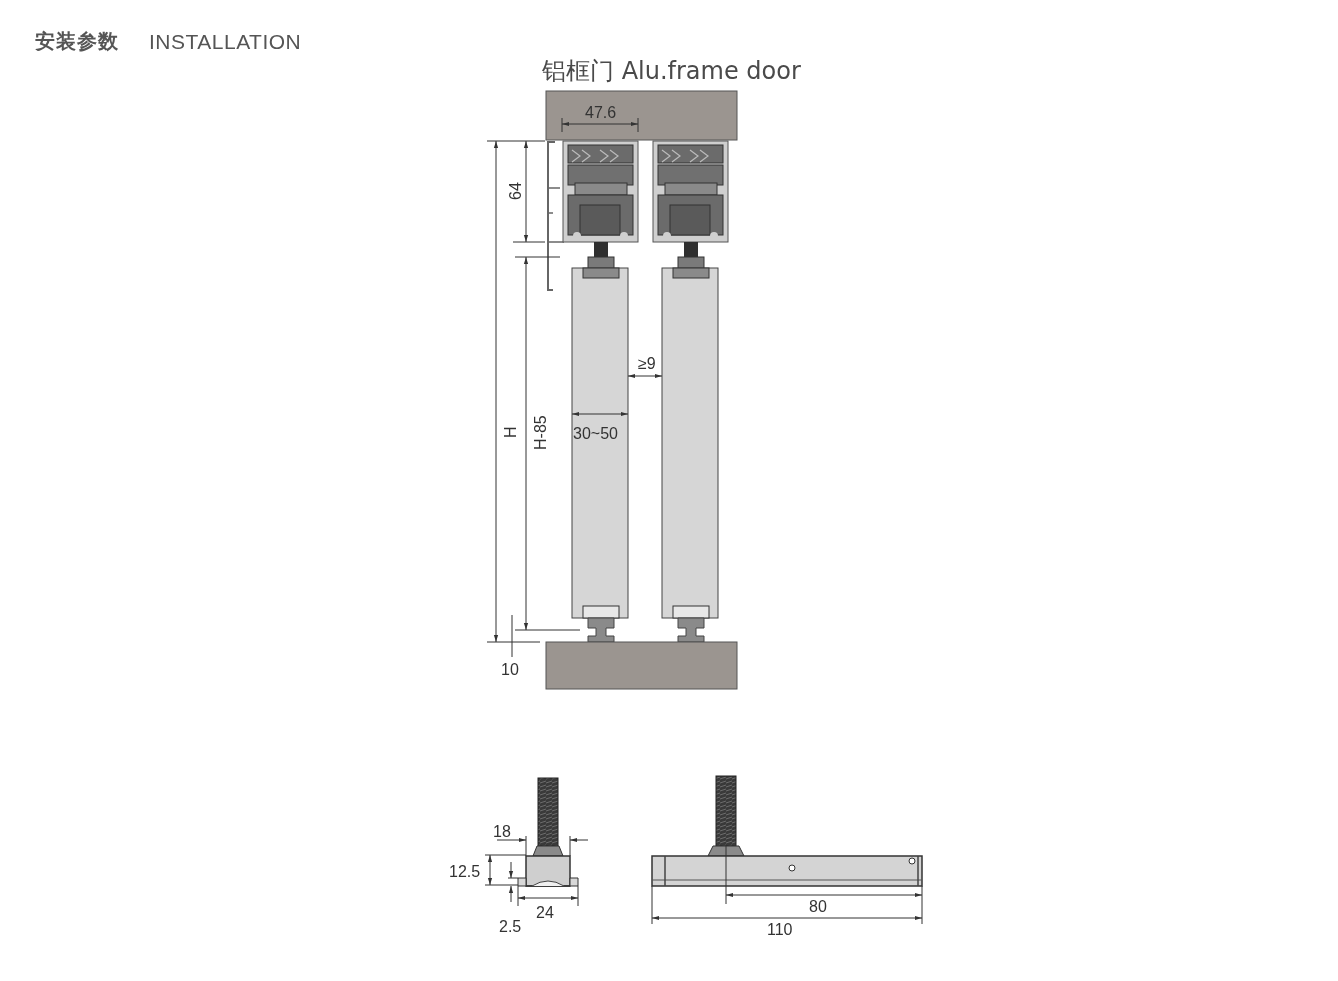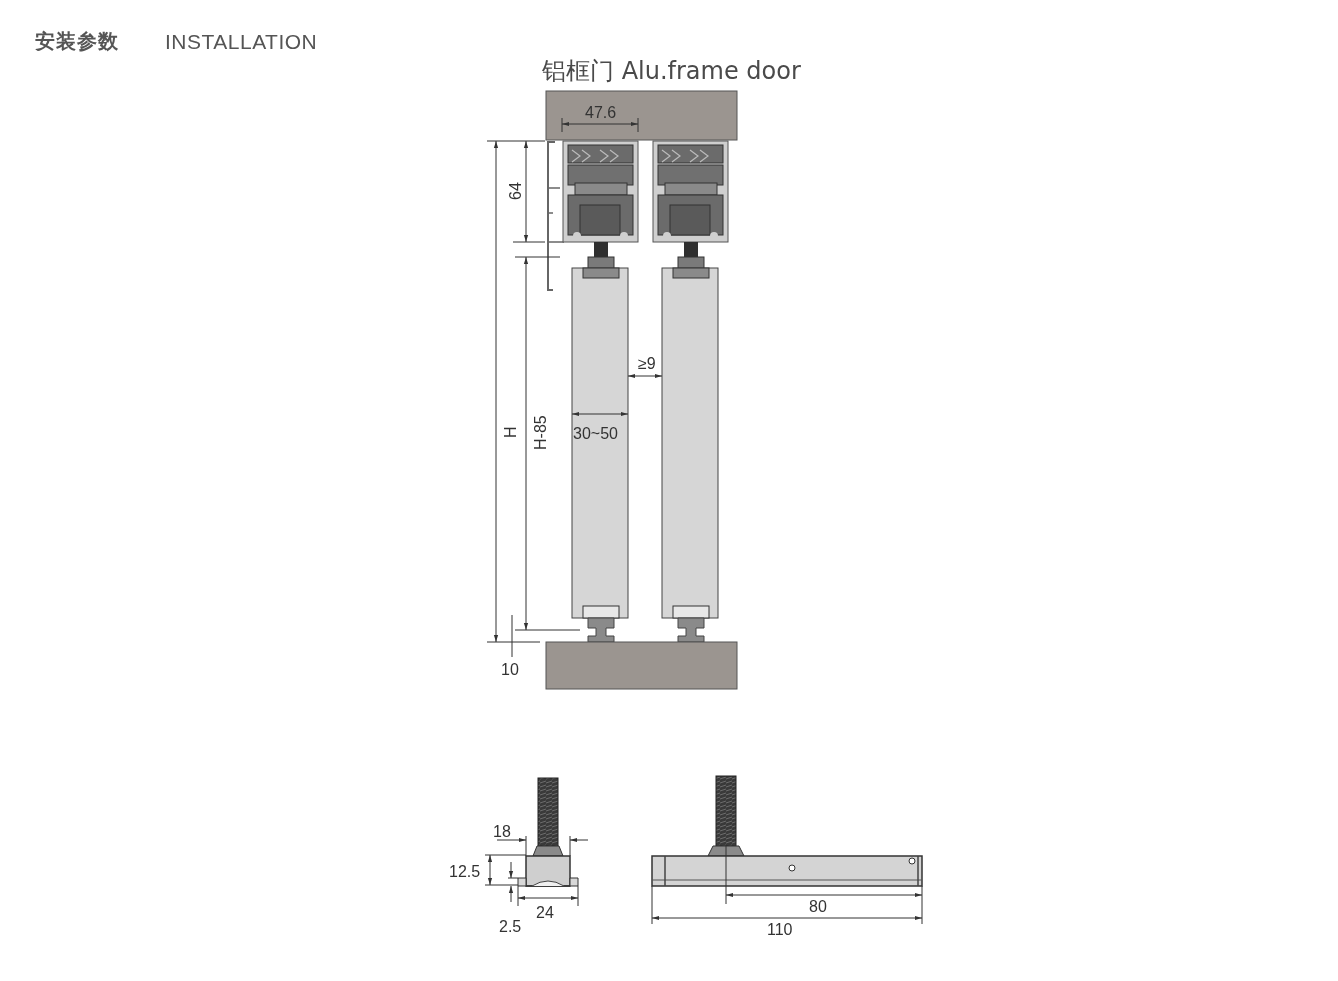--- a/index.html
+++ b/index.html
@@ -1,20 +1,20 @@
 <!DOCTYPE html>
 <html><head>
 <meta charset="utf-8">
 <style>
   html, body { margin: 0; padding: 0; background: #ffffff; }
   body { width: 1338px; height: 981px; position: relative; overflow: hidden;
          font-family: "Liberation Sans", "DejaVu Sans", sans-serif; color: #4a4a4a; }
   .header { position: absolute; left: 35px; top: 28px; display: flex; gap: 30px; align-items: center; }
   .header-cn { font-size: 20px; font-weight: bold; color: #555555; letter-spacing: 1px; font-family: Liberation Serif, serif; }
-  .header-en { font-size: 21px; color: #555555; letter-spacing: 0.5px; margin-left: 16px; }
+  .header-en { font-size: 21px; color: #555555; letter-spacing: 0.5px; }
   .subtitle { position: absolute; left: 542px; top: 55px; font-size: 24px; color: #4a4a4a; font-family: "DejaVu Sans", sans-serif; }
   svg.drawing { position: absolute; left: 0; top: 0; }
   .dim { font-family: "Liberation Sans", sans-serif; fill: #333333; font-size: 16px; }
 </style>
 </head>
 <body>
 
 <div class="header">
   <span class="header-cn">安装参数</span>
   <span class="header-en">INSTALLATION</span>

